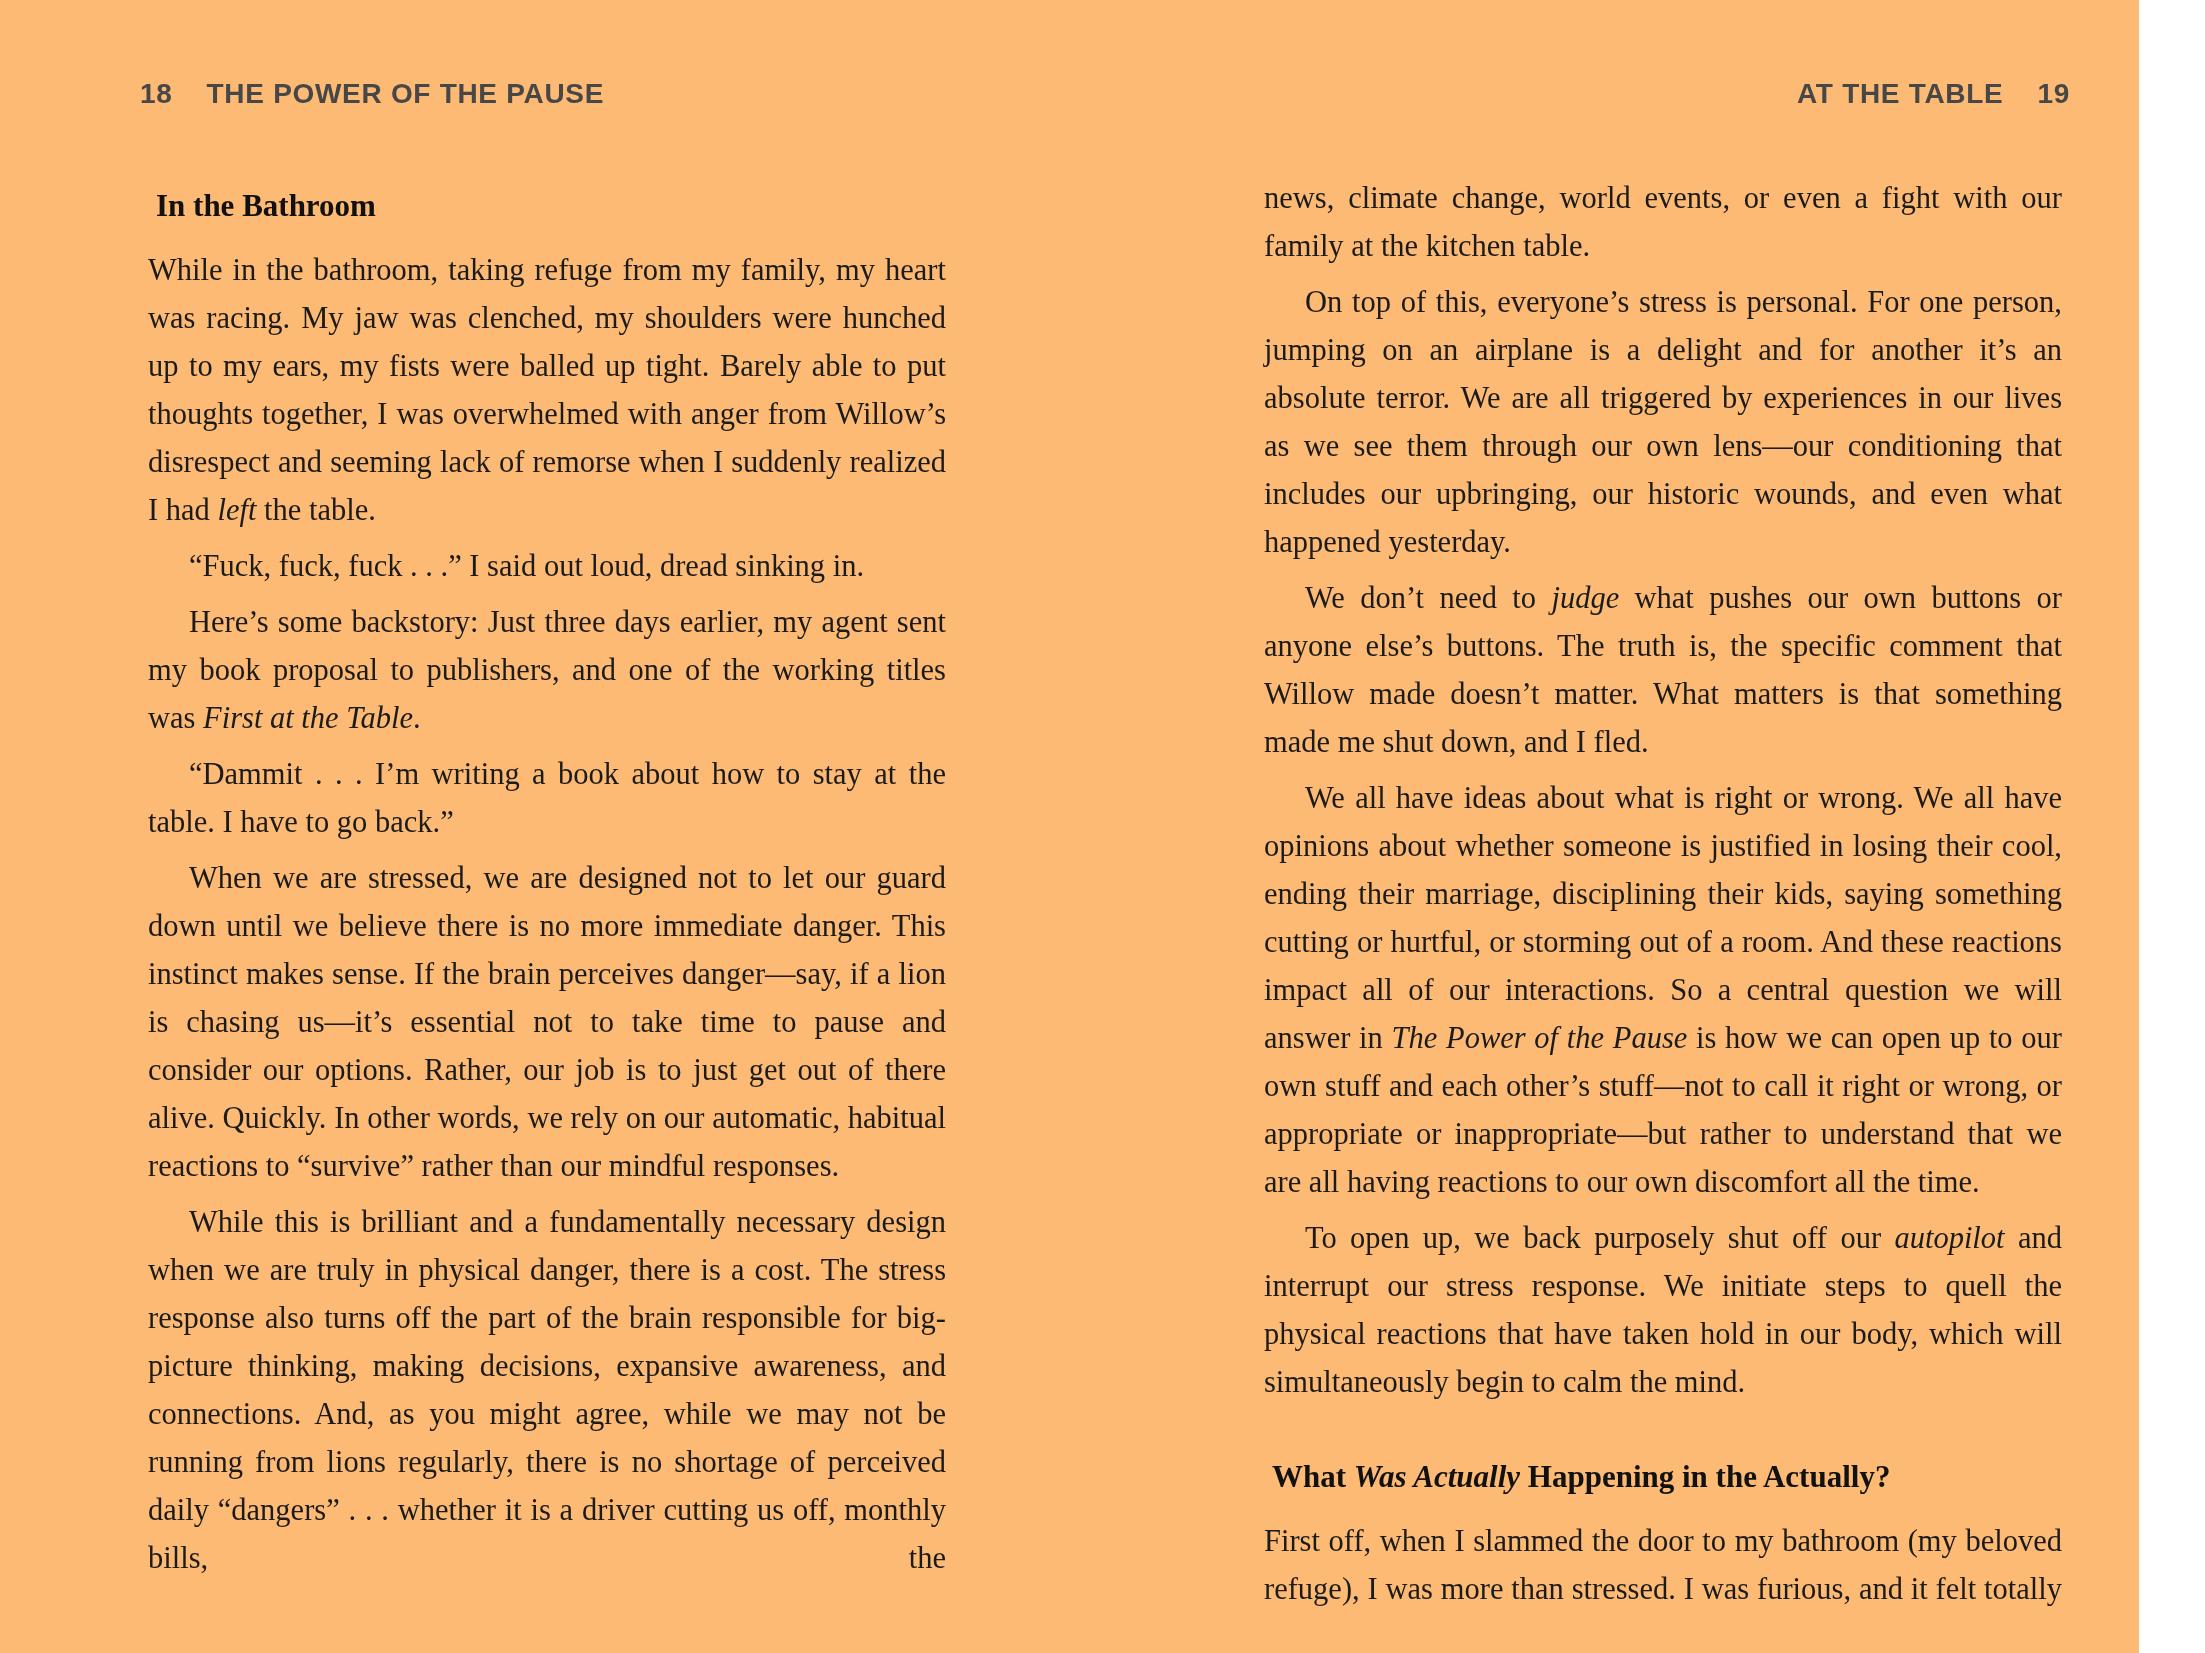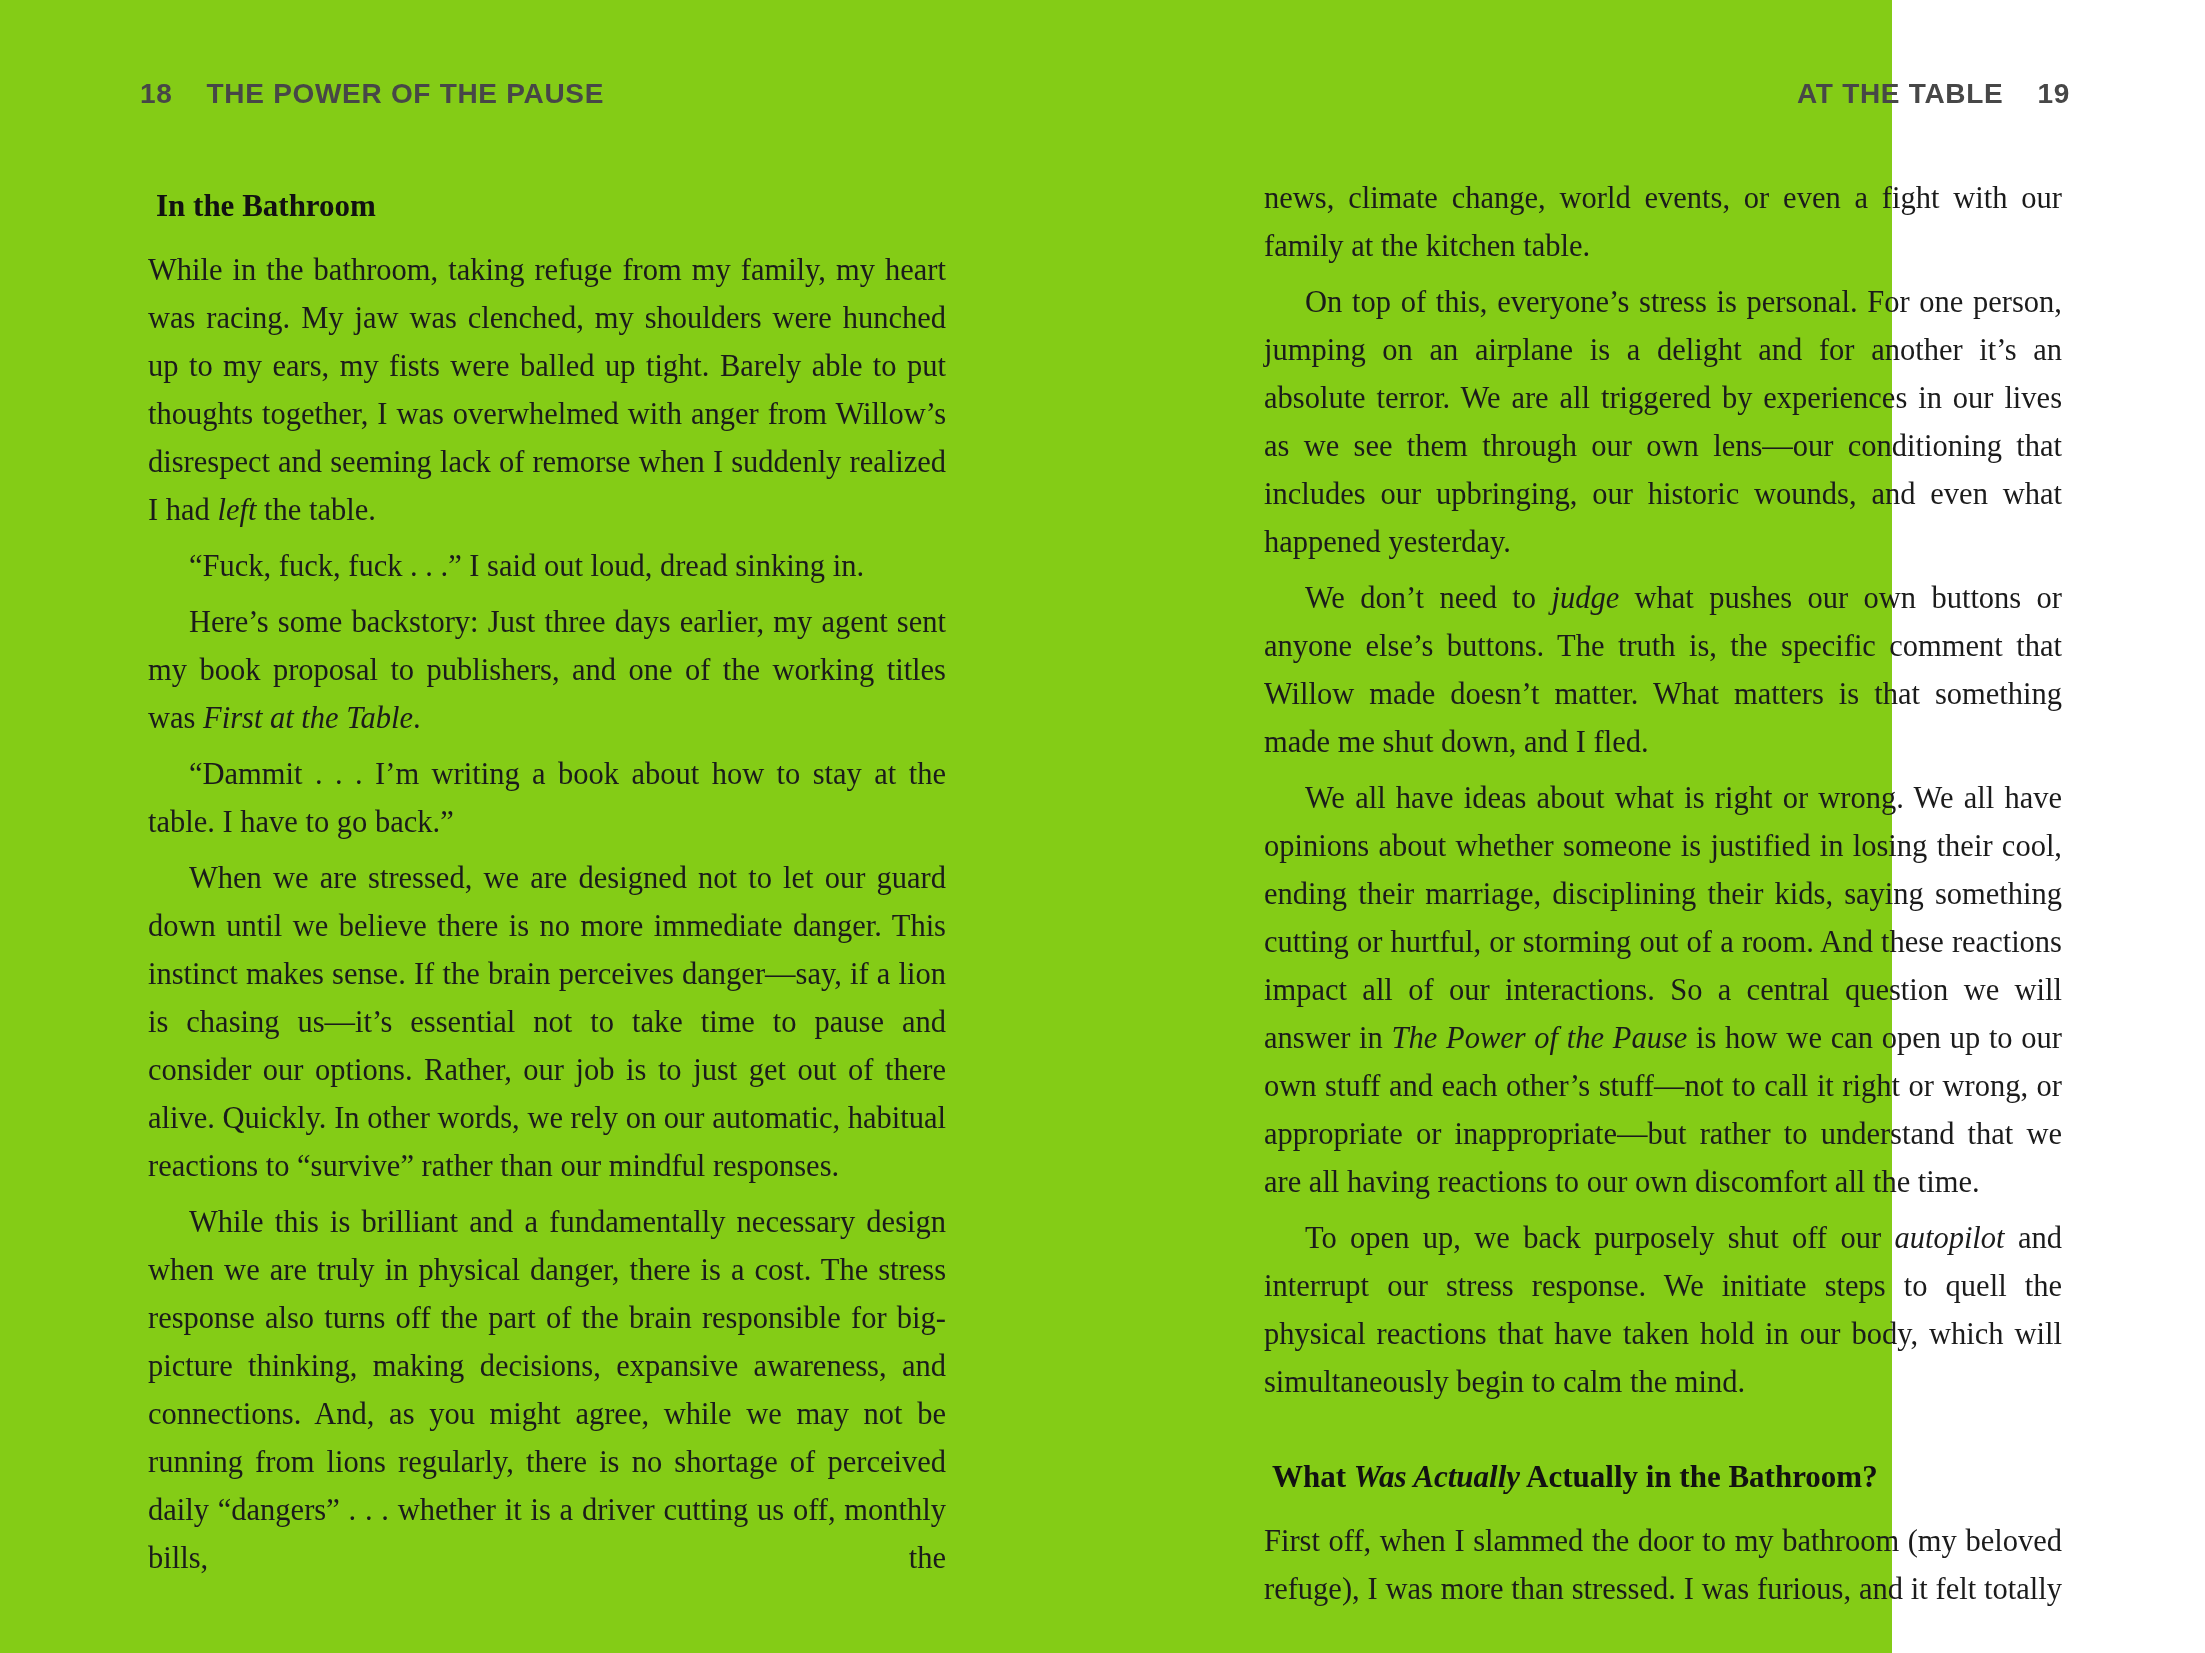--- a/index.html
+++ b/index.html
@@ -5,23 +5,23 @@
   html, body {
     margin: 0;
     padding: 0;
     width: 2205px;
     height: 1654px;
     background: #ffffff;
     overflow: hidden;
   }
   .spread {
     position: relative;
-    width: 1892px;
+    width: 2139px;
     height: 1654px;
-    background: #84cc16;
+    background: #fdba74;
   }
   .page {
     position: absolute;
     top: 0;
     height: 100%;
   }
   .page-left  { left: 0;    width: 1103px; }
   .page-right { left: 1103px; width: 1103px; }
 
   .running-head {
@@ -97,19 +97,19 @@
     <header class="running-head">
       <span class="head-title">AT THE TABLE</span>
       <span class="folio">19</span>
     </header>
     <div class="text-block">
         <p class="para"><span>news, climate change, world events, or even a fight with our family at the kitchen table.</span></p>
         <p class="para indent"><span>On top of this, everyone’s stress is personal. For one person, jumping on an airplane is a delight and for another it’s an absolute terror. We are all triggered by experiences in our lives as we see them through our own lens—our conditioning that includes our upbringing, our historic wounds, and even what happened yesterday.</span></p>
         <p class="para indent"><span>We don’t need to </span><em>judge</em><span> what pushes our own buttons or anyone else’s buttons. The truth is, the specific comment that Willow made doesn’t matter. What matters is that something made me shut down, and I fled.</span></p>
         <p class="para indent"><span>We all have ideas about what is right or wrong. We all have opinions about whether someone is justified in losing their cool, ending their marriage, disciplining their kids, saying something cutting or hurtful, or storming out of a room. And these reactions impact all of our interactions. So a central question we will answer in </span><em>The Power of the Pause</em><span> is how we can open up to our own stuff and each other’s stuff—not to call it right or wrong, or appropriate or inappropriate—but rather to understand that we are all having reactions to our own discomfort all the time.</span></p>
         <p class="para indent"><span>To open up, we back purposely shut off our </span><em>autopilot</em><span> and interrupt our stress response. We initiate steps to quell the physical reactions that have taken hold in our body, which will simultaneously begin to calm the mind.</span></p>
-        <h2 class="section-heading spaced"><span>What </span><em>Was Actually</em><span> Actually in the Bathroom?</span></h2>
+        <h2 class="section-heading spaced"><span>What </span><em>Was Actually</em><span> Happening in the Actually?</span></h2>
         <p class="para runover"><span>First off, when I slammed the door to my bathroom (my beloved refuge), I was more than stressed. I was furious, and it felt totally</span></p>
       </div>
   </section>
 
 </div>
 
 
 </body></html>

